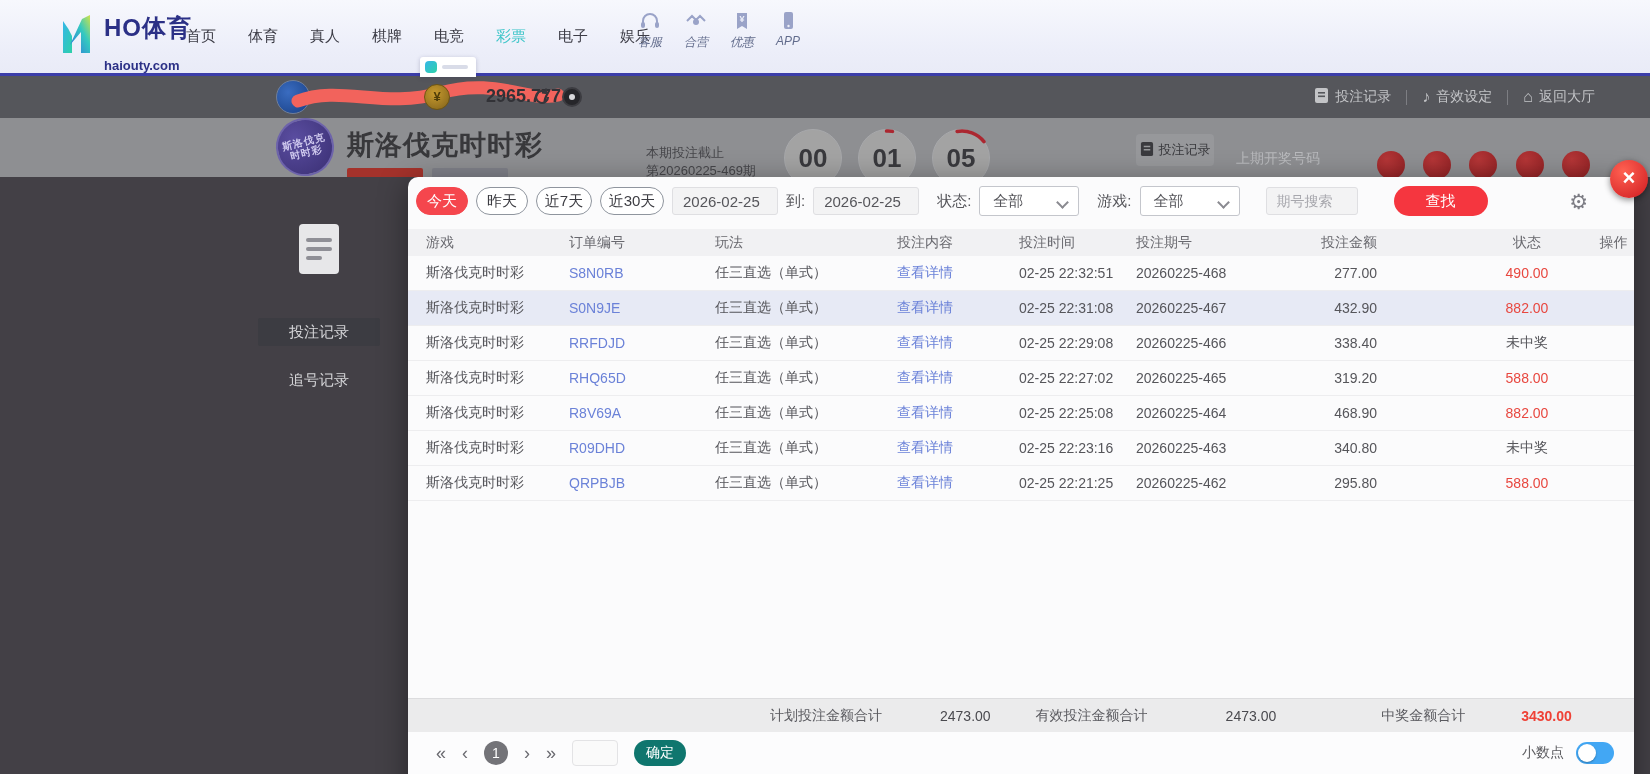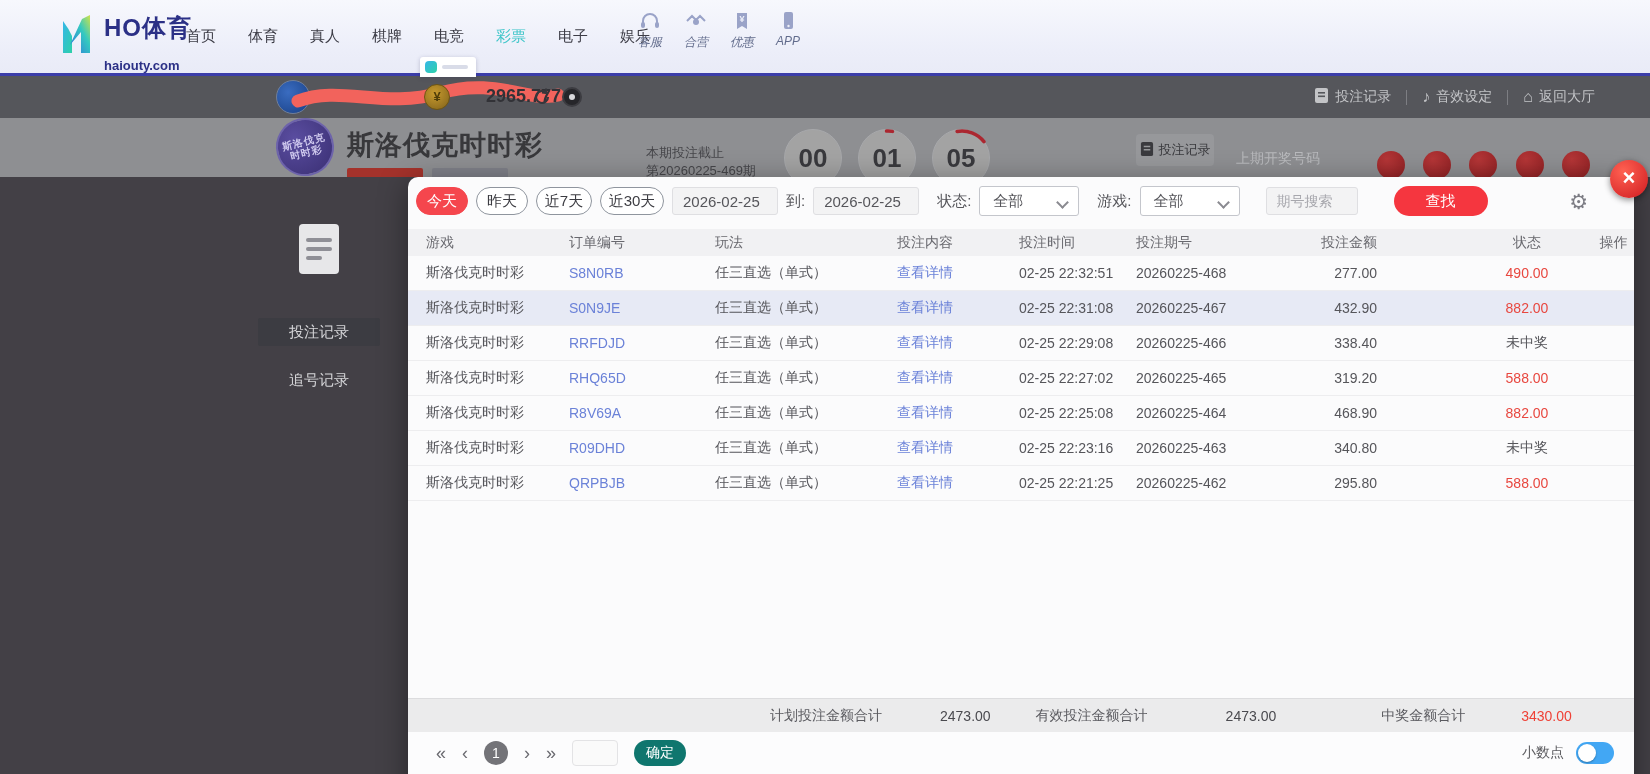--- a/index.html
+++ b/index.html
@@ -129,21 +129,21 @@
   .cell-st { text-align:center; padding-left:80px; }
   .cell-op { text-align:center; }
   .link { color:#6b82d8; cursor:pointer; }
   .st-win { color:#e8473f; }
 
   
   .totals { position:absolute; left:0; top:521px; width:1226px; height:34px; background:#ebebec;
             border-top:1px solid #dcdcde; display:flex; align-items:center; font-size:14px; }
   .totals .lbl { color:#5a5a5f; } .totals .val { color:#4a4a4f; }
   .t1 { margin-left:362px; } .v1 { margin-left:58px; } .t2 { margin-left:45px; } .v2 { margin-left:78px; }
-  .t3 { margin-left:105px; } .v3 { margin-left:56px; color:#ef4136 !important; font-weight:normal; }
+  .t3 { margin-left:105px; } .v3 { margin-left:56px; color:#ef4136 !important; font-weight:bold; }
 
   
   .pager { position:absolute; left:0; top:555px; width:1226px; height:42px; background:#fcfcfd;
            display:flex; align-items:center; padding-left:28px; gap:16px; }
   .pg { font-size:18px; color:#6a6a70; cursor:pointer; line-height:1; }
   .pg-cur { width:24px; height:24px; border-radius:50%; background:#737378; color:#fff; font-size:14px;
             display:flex; align-items:center; justify-content:center; }
   .pg-input { width:46px; height:26px; background:#fafafa; border:1px solid #e3e3e5; border-radius:4px; font-family:inherit; padding-left:6px; }
   .pg-btn { width:52px; height:26px; background:#0f766e; border:none; border-radius:13px; color:#fff; font-size:14px; cursor:pointer; font-family:inherit; }
   .pg-right { position:absolute; right:20px; top:0; height:42px; display:flex; align-items:center; gap:12px; }

